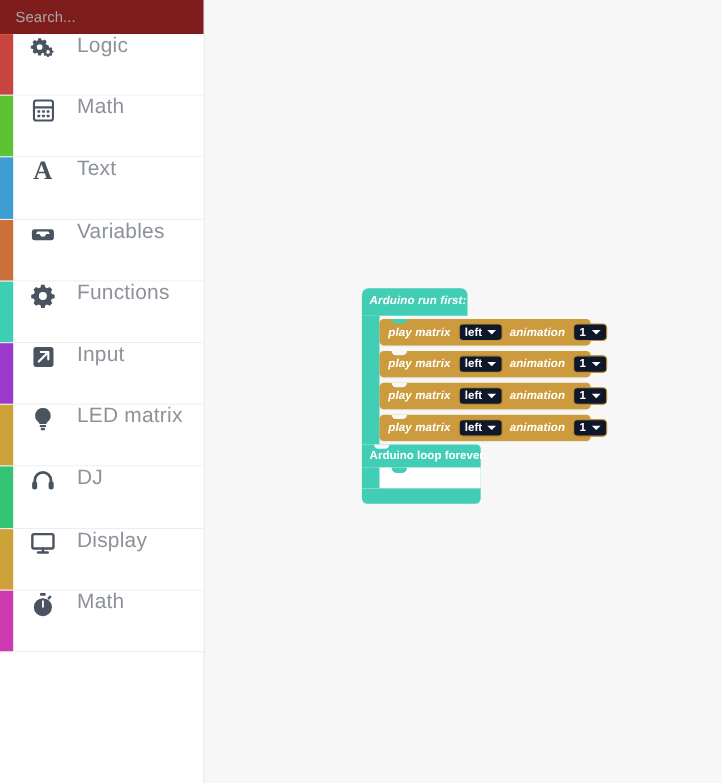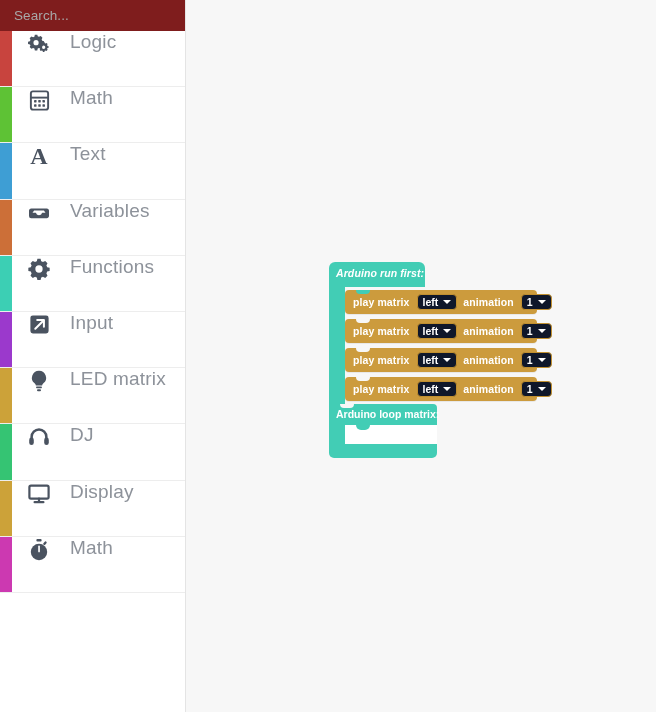--- a/index.html
+++ b/index.html
@@ -146,21 +146,21 @@
     content:"";
     position:absolute;
     left:11px;top:0;
     width:14px;height:4px;
     background:#f7f7f7;
     border-radius:0 0 5px 5px;
   }
   .stmt:first-child::before{background:#42cdb5;}
   .stmt .txt{
     font-size:10.5px;font-weight:bold;color:#ffffff;
-    white-space:nowrap;letter-spacing:0.1px;
+    white-space:nowrap;letter-spacing:0.1px;font-style:italic;
   }
   .field{
     margin-left:7px;
     height:16px;
     background:#0f172a;
     border:1px solid #c08f30;
     border-radius:4px;
     display:flex;align-items:center;
     padding:0 5px;
     box-sizing:border-box;
@@ -424,21 +424,21 @@
             <span class="fv">1</span>
             <span class="caret"></span>
           </span>
         </div>
 
       </div>
     </div>
 
     <div id="loop-block">
       <div id="loop-head">
-        <span id="loop-label">Arduino loop matrix:</span>
+        <span id="loop-label">Arduino loop forever:</span>
       </div>
       <div id="loop-mouth">
         <div id="loop-mouth-inner"></div>
       </div>
       <div id="loop-foot"></div>
     </div>
 
   </div>
 </div>
 

